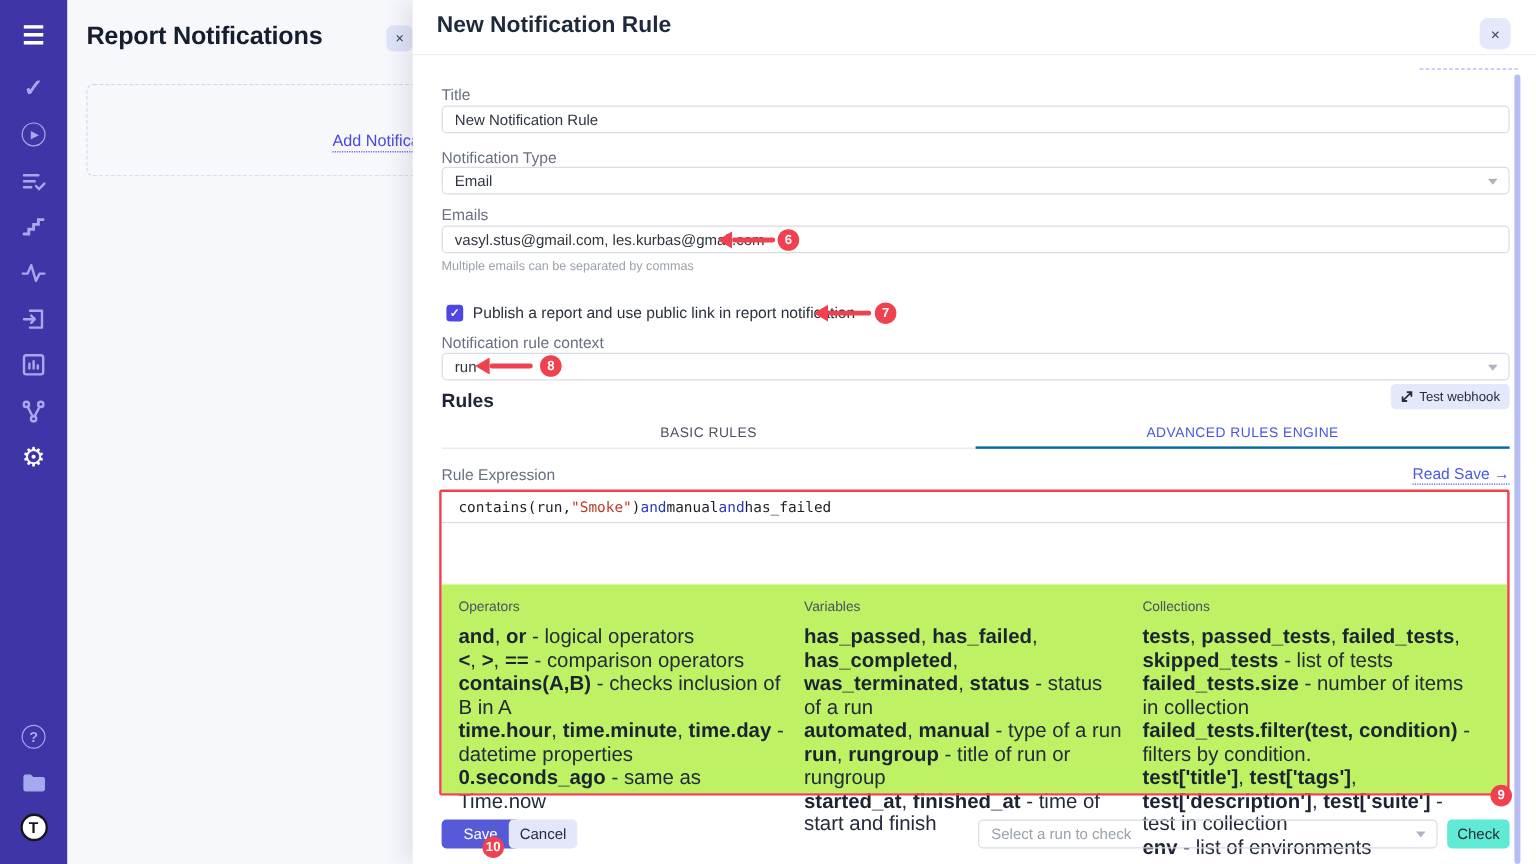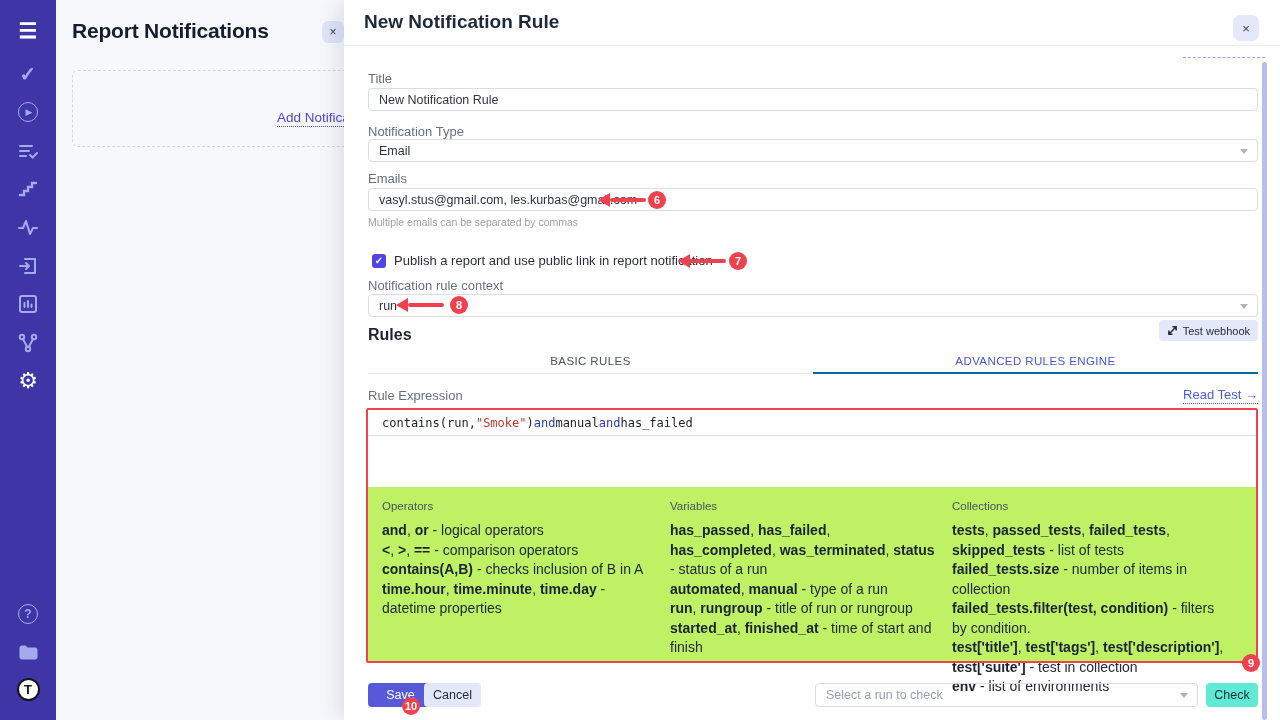--- a/index.html
+++ b/index.html
@@ -60,21 +60,21 @@
   .expr-label { position:absolute; left:24px; top:388px; font-size:13px; color:#697080; }
   .read-docs { position:absolute; right:22px; top:387px; font-size:13px; color:#4d5be0; border-bottom:1px dotted #4d5be0; padding-bottom:1px; cursor:pointer; }
 
   .code-editor { position:absolute; left:24px; top:410px; width:888px; height:77px; background:#fff; }
   .code-line { height:26px; border-bottom:1px solid #d9dce1; display:flex; align-items:center; padding-left:14px; font-family:"DejaVu Sans Mono", monospace; font-size:12px; color:#1b1f24; }
   .tok-plain { color:#1b1f24; } .tok-string { color:#c0392b; } .tok-keyword { color:#2b36c8; }
 
   .help-panel { position:absolute; left:24px; top:487px; width:888px; height:174px; background:#bef264; display:grid; grid-template-columns:288px 282px auto; padding:13px 14px; column-gap:0; }
   .help-col { padding-right:16px; }
   .help-title { font-size:11.5px; color:#4a5160; margin-bottom:9px; }
-  .help-item { font-size:14px; color:#232a3a; line-height:19.5px; }
+  .help-item { font-size:17px; color:#232a3a; line-height:19.5px; }
   .help-item b { color:#1c2331; }
 
   .btn { position:absolute; top:683px; height:24px; border:none; border-radius:4px; font-family:"Liberation Sans",sans-serif; font-size:12.5px; display:flex; align-items:center; justify-content:center; cursor:pointer; }
   .btn-save { left:24px; width:65px; background:#575ad8; color:#fff; }
   .btn-cancel { left:80px; width:57px; background:#e2e7f9; color:#262c38; }
   .run-select { position:absolute; left:471px; top:683px; width:383px; height:24px; border:1px solid #d9dce3; border-radius:4px; display:flex; align-items:center; padding:0 10px; font-size:12.5px; color:#9aa1ad; cursor:pointer; }
   .btn-check { left:862px; width:52px; background:#5eead4; color:#262c38; }
 
   
   .red-rect { position:absolute; left:366px; top:408px; width:892px; height:255px; border:2px solid #f0414f; border-radius:2px; z-index:40; pointer-events:none; }
@@ -200,21 +200,21 @@
         </svg>
       <span>Test webhook</span>
     </div>
 
     <div class="tabs">
       <div class="tab">BASIC RULES</div>
       <div class="tab active">ADVANCED RULES ENGINE</div>
     </div>
 
     <label class="expr-label">Rule Expression</label>
-    <a class="read-docs">Read Test →</a>
+    <a class="read-docs">Read Save →</a>
 
     <div class="code-editor">
       <div class="code-line">
           <span class="tok-plain">contains(run, </span>
           <span class="tok-string">"Smoke"</span>
           <span class="tok-plain">) </span>
           <span class="tok-keyword">and</span>
           <span class="tok-plain"> manual </span>
           <span class="tok-keyword">and</span>
           <span class="tok-plain"> has_failed</span>
@@ -222,20 +222,21 @@
     </div>
 
     <div class="help-panel">
       <div class="help-col">
         <div class="help-title">Operators</div>
         <div class="help-items">
             <div class="help-item"><b>and</b>, <b>or</b> - logical operators</div>
             <div class="help-item"><b>&lt;</b>, <b>&gt;</b>, <b>==</b> - comparison operators</div>
             <div class="help-item"><b>contains(A,B)</b> - checks inclusion of B in A</div>
             <div class="help-item"><b>time.hour</b>, <b>time.minute</b>, <b>time.day</b> - datetime properties</div>
+            <div class="help-item"><b>0.seconds_ago</b> - same as Time.now</div>
           </div>
       </div>
       <div class="help-col">
         <div class="help-title">Variables</div>
         <div class="help-items">
             <div class="help-item"><b>has_passed</b>, <b>has_failed</b>, <b>has_completed</b>, <b>was_terminated</b>, <b>status</b> - status of a run</div>
             <div class="help-item"><b>automated</b>, <b>manual</b> - type of a run</div>
             <div class="help-item"><b>run</b>, <b>rungroup</b> - title of run or rungroup</div>
             <div class="help-item"><b>started_at</b>, <b>finished_at</b> - time of start and finish</div>
           </div>

